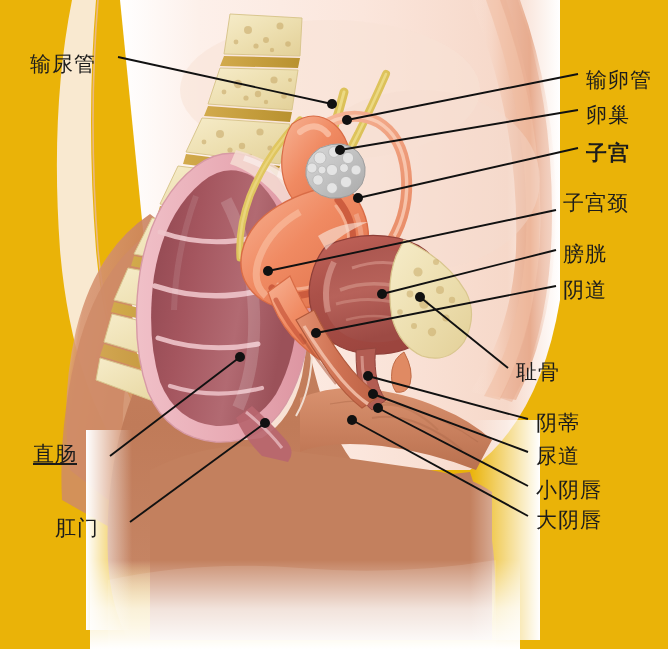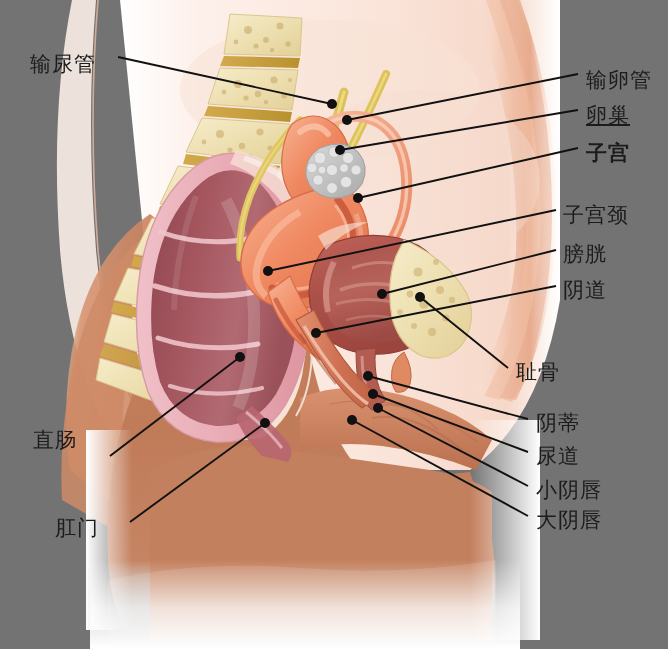--- a/index.html
+++ b/index.html
@@ -4,21 +4,21 @@
 <title>女性盆腔解剖图</title>
 <style>
   html,body{margin:0;padding:0;background:#ffffff;}
   body{
     font-family:"Liberation Sans","DejaVu Sans",sans-serif;
     -webkit-font-smoothing:antialiased;
   }
   #stage{
     position:relative;
     width:668px;height:649px;
-    background:#737373;
+    background:#eab308;
     overflow:hidden;
   }
   #art{position:absolute;inset:0;width:668px;height:649px;}
   .labels{position:absolute;inset:0;width:668px;height:649px;pointer-events:none;}
   .lbl{
     position:absolute;
     font-size:21px;
     color:#1c1c1c;
     letter-spacing:1px;
     white-space:nowrap;
@@ -444,27 +444,27 @@
         <path d="M528 486 L378 408" fill="none" stroke="#111111" stroke-width="1.9"></path>
         <circle cx="378" cy="408" r="5" fill="#111111" stroke="none"></circle>
         <path d="M528 516 L352 420" fill="none" stroke="#111111" stroke-width="1.9"></path>
         <circle cx="352" cy="420" r="5" fill="#111111" stroke="none"></circle>
       </g>
   </svg>
 
   <div class="labels">
 
     <span class="lbl left" style="top: 53px; left: 30px; right: auto;">输尿管</span>
-    <span class="lbl left" style="top: 429px; left: 33px; right: auto;">直肠</span>
+    <span class="lbl left" style="top: 443px; left: 33px; right: auto; text-decoration: underline;">直肠</span>
     <span class="lbl left" style="top: 517px; left: 55px; right: auto; text-align: right;">肛门</span>
 
     <span class="lbl right" style="top: 69px; left: 586px; right: auto;">输卵管</span>
-    <span class="lbl right" style="top: 104px; left: 586px; right: auto; text-decoration: underline;">卵巢</span>
+    <span class="lbl right" style="top: 104px; left: 586px; right: auto;">卵巢</span>
     <span class="lbl right" style="top: 142px; left: 586px; right: auto; font-weight: bold;">子宫</span>
-    <span class="lbl right" style="top: 204px; left: 563px; right: auto;">子宫颈</span>
+    <span class="lbl right" style="top: 192px; left: 563px; right: auto;">子宫颈</span>
     <span class="lbl right" style="top: 244px; left: 563px; right: auto; font-family: Liberation Serif, serif;">膀胱</span>
     <span class="lbl right" style="top: 279px; left: 563px; right: auto;">阴道</span>
     <span class="lbl right" style="top: 361px; left: 516px; right: auto;">耻骨</span>
     <span class="lbl right" style="top: 412px; left: 536px; right: auto;">阴蒂</span>
     <span class="lbl right" style="top: 445px; left: 536px; right: auto;">尿道</span>
     <span class="lbl right" style="top: 479px; left: 536px; right: auto;">小阴唇</span>
     <span class="lbl right" style="top: 509px; left: 536px; right: auto;">大阴唇</span>
 
   </div>
 </div>

